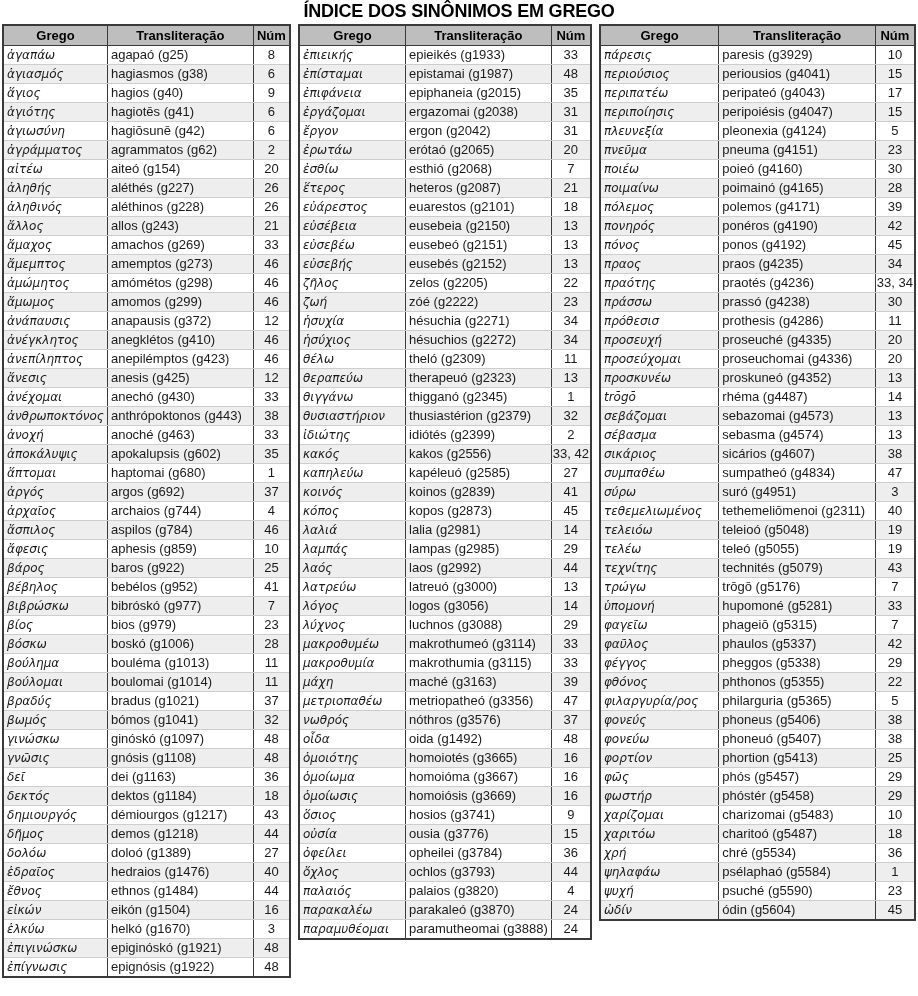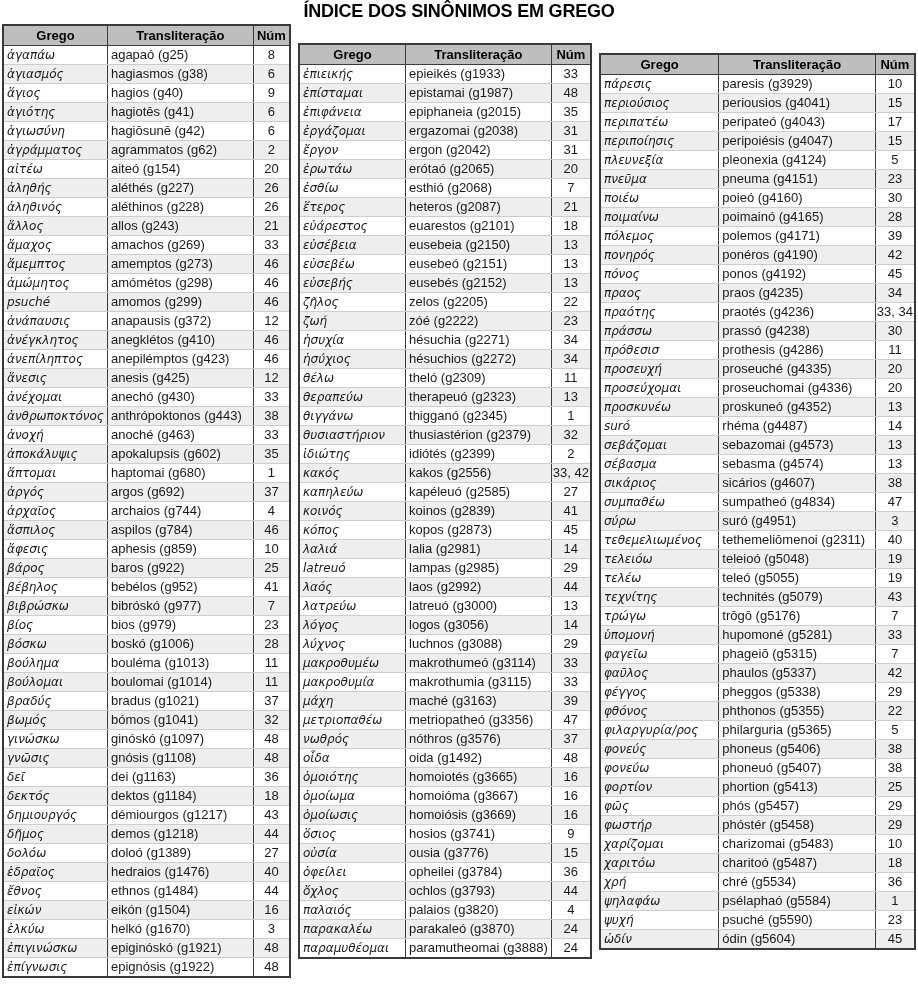--- a/index.html
+++ b/index.html
@@ -21,21 +21,21 @@
     margin: 0 0 2px 0;
     text-align: center;
     font-size: 18px;
     font-weight: bold;
     letter-spacing: -0.2px;
     color: #000000;
     font-family: "Liberation Sans", sans-serif;
   }
   .tables-row {
     display: flex;
-    align-items: center;
+    align-items: flex-start;
     gap: 7px;
   }
   table {
     border-collapse: collapse;
     table-layout: fixed;
     border: 2px solid var(--border-dark, #3a3a3a);
   }
   th {
     background: var(--header-bg, #bebebe);
     border: 1px solid var(--border-dark, #3a3a3a);
@@ -167,21 +167,21 @@
             <td class="greek">ἄμεμπτος</td>
             <td class="translit">amemptos (g273)</td>
             <td class="num">46</td>
           </tr>
           <tr>
             <td class="greek">ἀμώμητος</td>
             <td class="translit">amómétos (g298)</td>
             <td class="num">46</td>
           </tr>
           <tr>
-            <td class="greek">psuché</td>
+            <td class="greek">ἄμωμος</td>
             <td class="translit">amomos (g299)</td>
             <td class="num">46</td>
           </tr>
           <tr>
             <td class="greek">ἀνάπαυσις</td>
             <td class="translit">anapausis (g372)</td>
             <td class="num">12</td>
           </tr>
           <tr>
             <td class="greek">ἀνέγκλητος</td>
@@ -494,21 +494,21 @@
             <td class="greek">κόπος</td>
             <td class="translit">kopos (g2873)</td>
             <td class="num">45</td>
           </tr>
           <tr>
             <td class="greek">λαλιά</td>
             <td class="translit">lalia (g2981)</td>
             <td class="num">14</td>
           </tr>
           <tr>
-            <td class="greek">latreuó</td>
+            <td class="greek">λαμπάς</td>
             <td class="translit">lampas (g2985)</td>
             <td class="num">29</td>
           </tr>
           <tr>
             <td class="greek">λαός</td>
             <td class="translit">laos (g2992)</td>
             <td class="num">44</td>
           </tr>
           <tr>
             <td class="greek">λατρεύω</td>
@@ -706,21 +706,21 @@
             <td class="greek">προσεύχομαι</td>
             <td class="translit">proseuchomai (g4336)</td>
             <td class="num">20</td>
           </tr>
           <tr>
             <td class="greek">προσκυνέω</td>
             <td class="translit">proskuneó (g4352)</td>
             <td class="num">13</td>
           </tr>
           <tr>
-            <td class="greek">suró</td>
+            <td class="greek">trōgō</td>
             <td class="translit">rhéma (g4487)</td>
             <td class="num">14</td>
           </tr>
           <tr>
             <td class="greek">σεβάζομαι</td>
             <td class="translit">sebazomai (g4573)</td>
             <td class="num">13</td>
           </tr>
           <tr>
             <td class="greek">σέβασμα</td>

